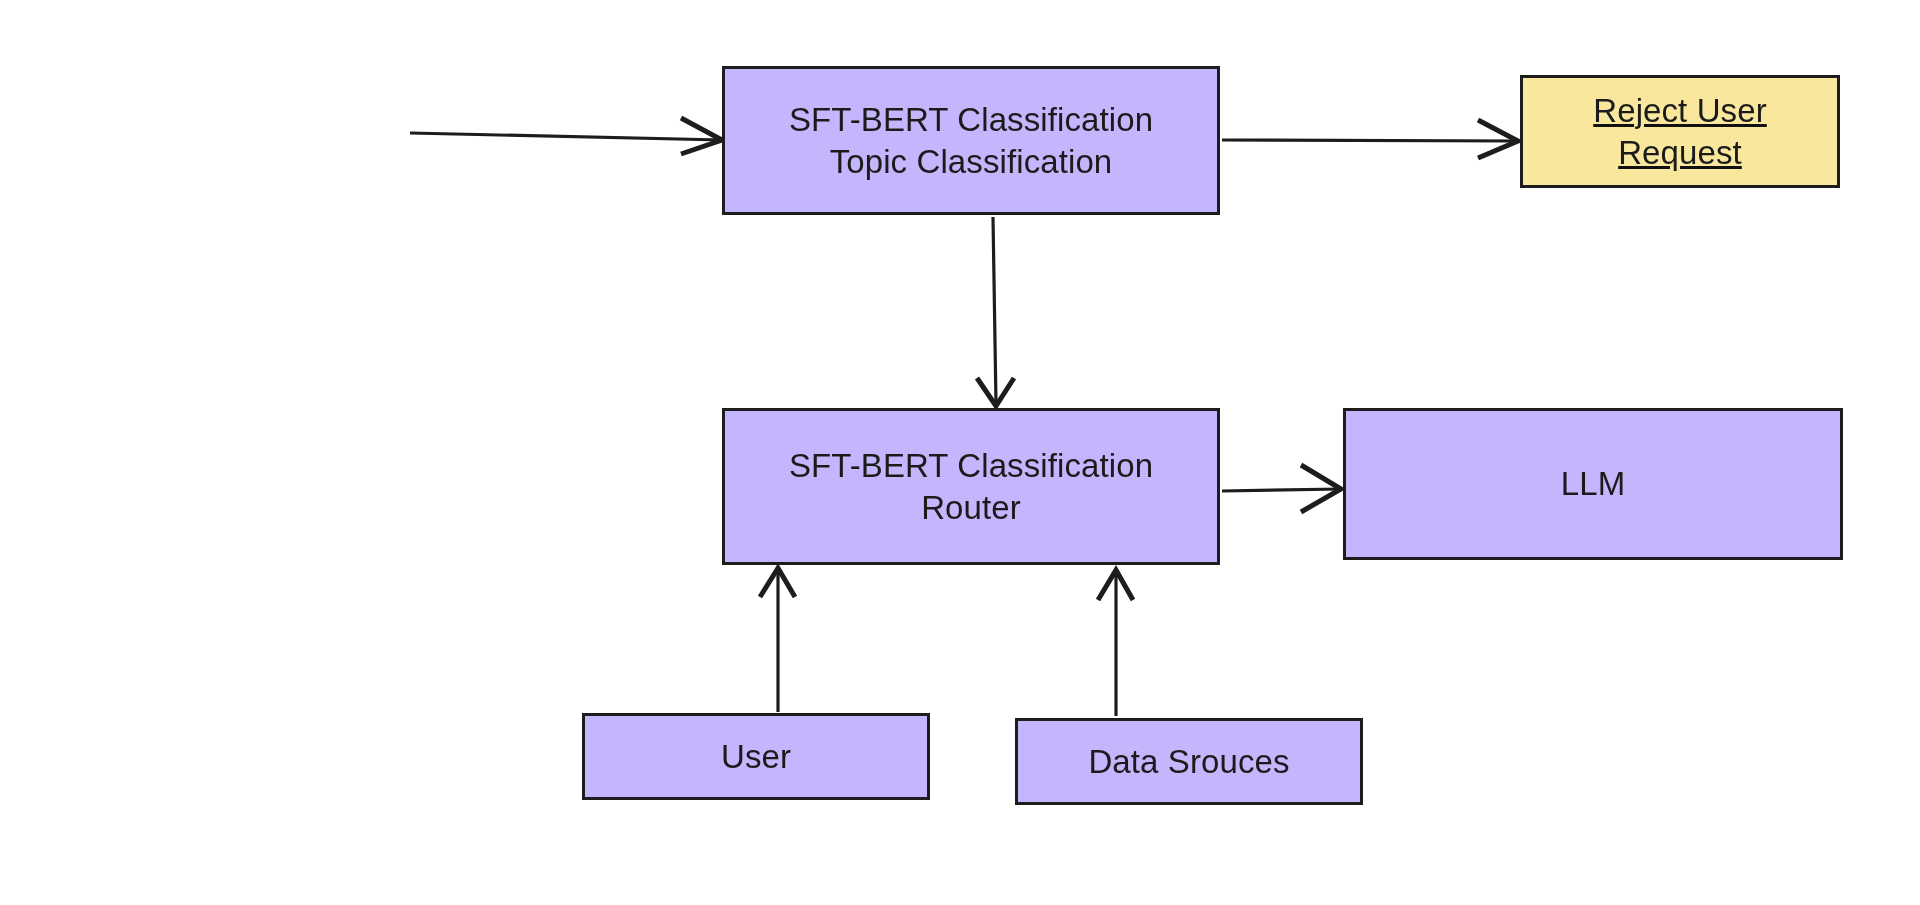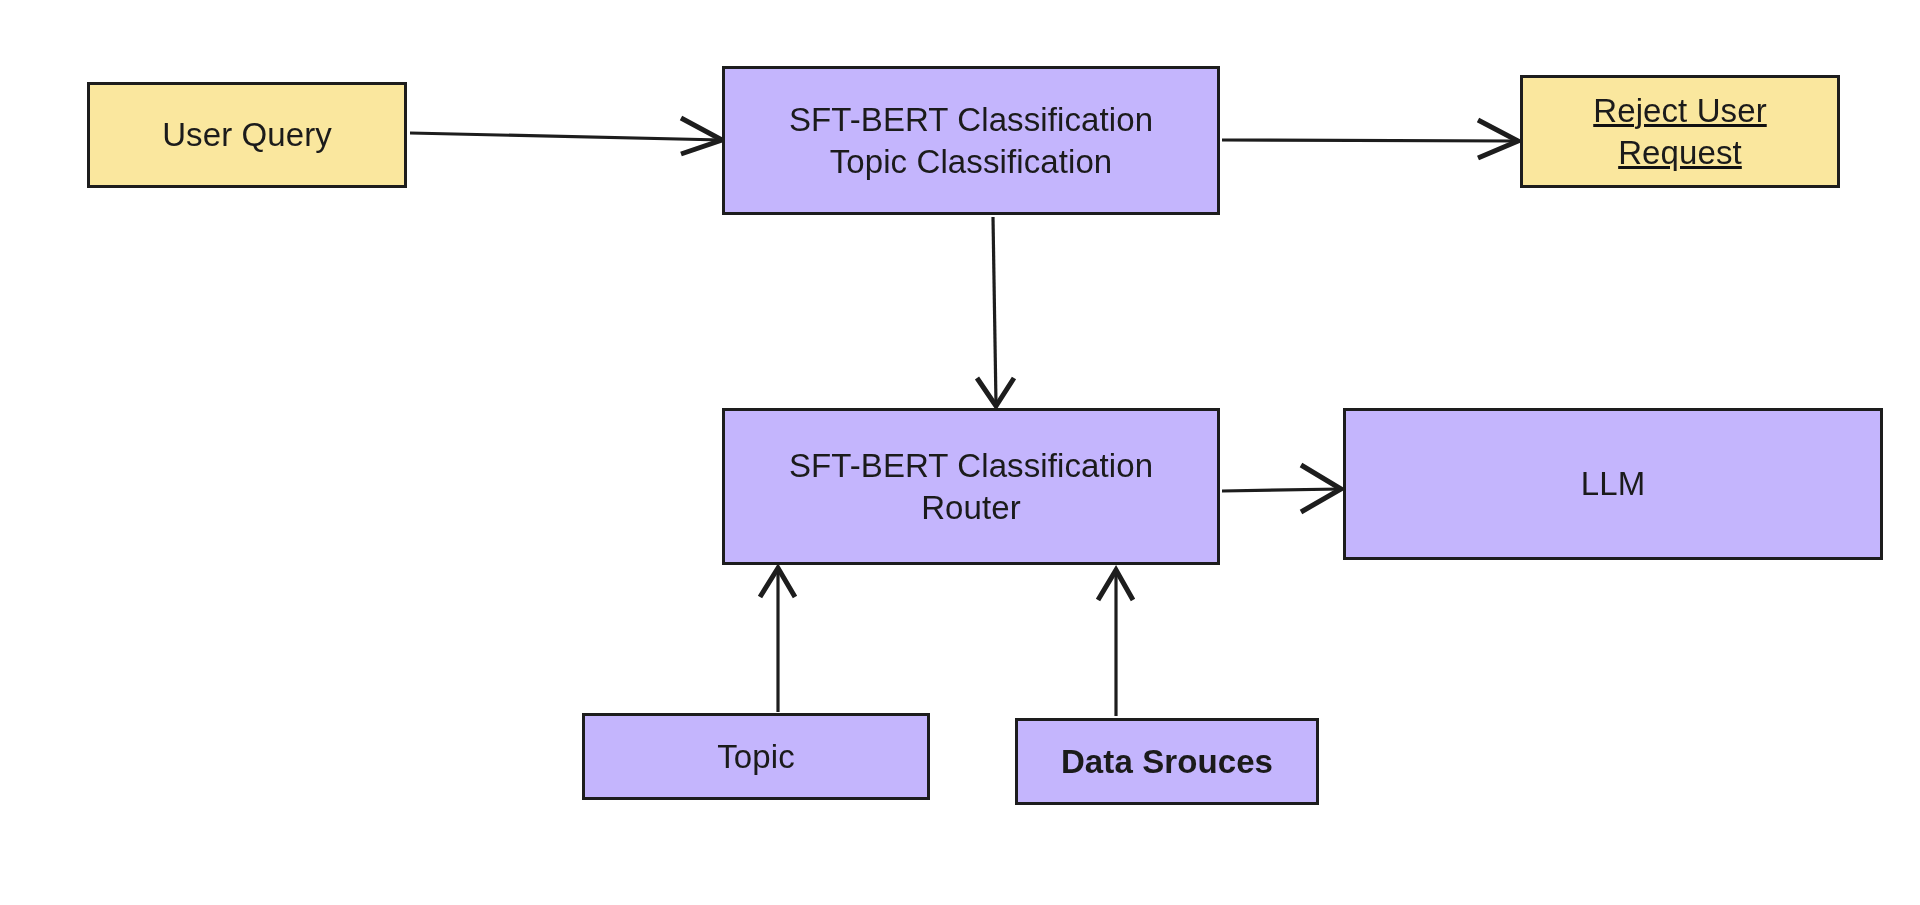--- a/index.html
+++ b/index.html
@@ -92,44 +92,41 @@
       <path class="edge-line" d="M 778 712 L 778 570"></path>
       <path class="edge-head" d="M 760 597 L 778 568 L 795 597"></path>
     </g>
 
     <g>
       <path class="edge-line" d="M 1116 716 L 1116 572"></path>
       <path class="edge-head" d="M 1098 600 L 1116 570 L 1133 600"></path>
     </g>
   </svg>
 
-  <div class="node node-yellow" style="left:87px; top:82px; width:320px; height:106px;">
-    <span class="label">User Query</span>
-  </div>
 
   <div class="node" style="left:722px; top:66px; width:498px; height:149px;">
     <span class="label">SFT-BERT Classification
 Topic Classification</span>
   </div>
 
   <div class="node node-yellow" style="left:1520px; top:75px; width:320px; height:113px;text-decoration:underline;">
     <span class="label">Reject User
 Request</span>
   </div>
 
   <div class="node" style="left:722px; top:408px; width:498px; height:157px;">
     <span class="label">SFT-BERT Classification
 Router</span>
   </div>
 
-  <div class="node" style="left:1343px; top:408px; width:540px; height:152px;">
+  <div class="node" style="left:1343px; top:408px; width:500px; height:152px;">
     <span class="label">LLM</span>
   </div>
 
   <div class="node" style="left:582px; top:713px; width:348px; height:87px;">
-    <span class="label">Topic</span>
+    <span class="label">User</span>
   </div>
 
-  <div class="node" style="left:1015px; top:718px; width:304px; height:87px;font-weight:bold;">
+  <div class="node" style="left:1015px; top:718px; width:348px; height:87px;">
     <span class="label">Data Srouces</span>
   </div>
 
 </div>
 
 </body></html>

